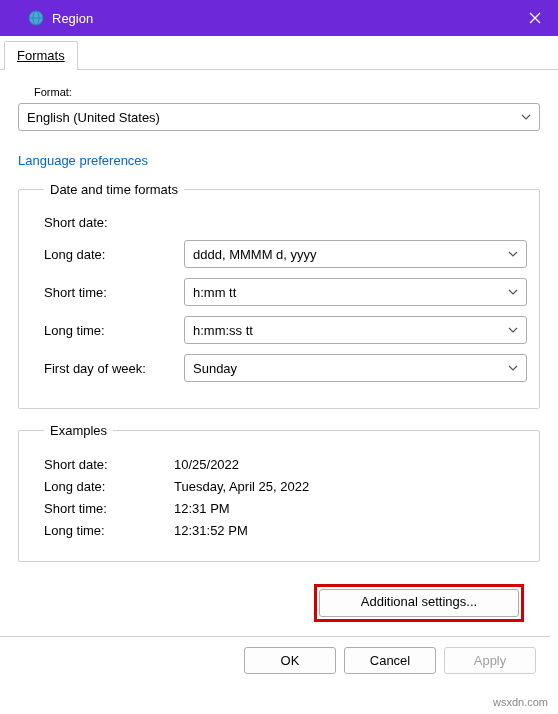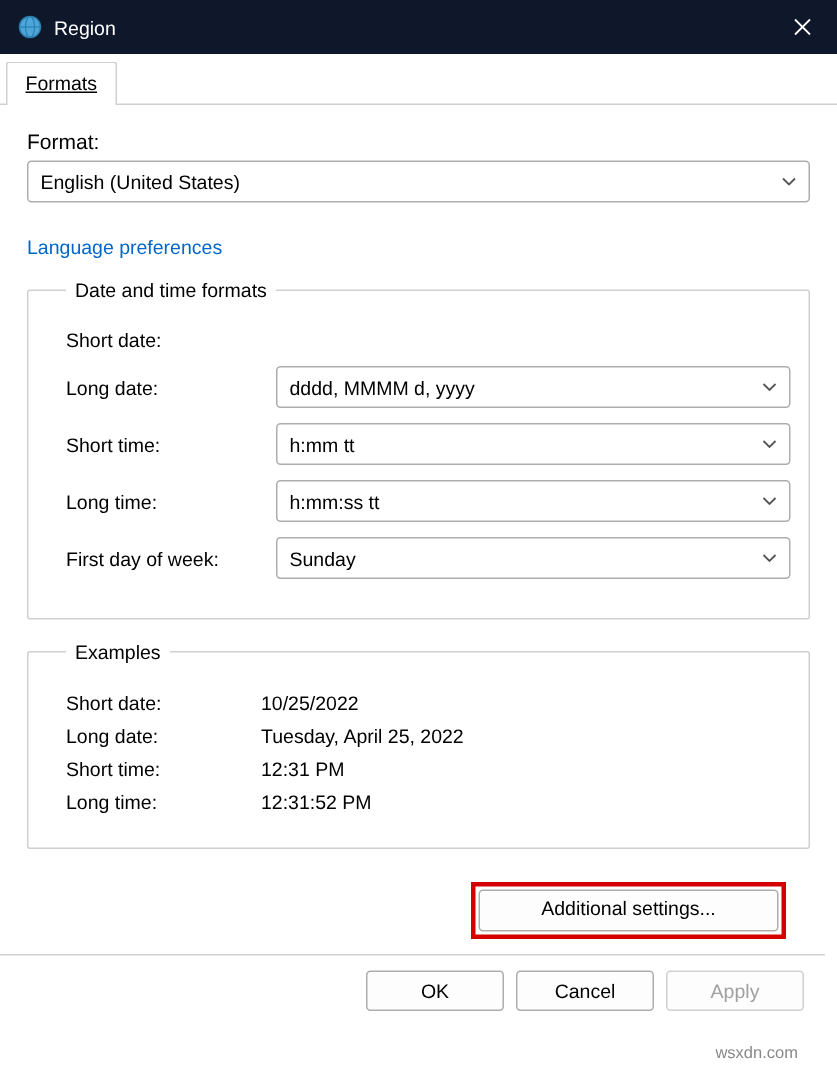--- a/index.html
+++ b/index.html
@@ -1,44 +1,44 @@
 <!DOCTYPE html>
 <html><head>
 <meta charset="utf-8">
 <style>
   * { box-sizing: border-box; font-family: "Segoe UI", Arial, sans-serif; }
   body { margin: 0; padding: 0; background: #fff; width: 558px; height: 714px; overflow: hidden; }
-  .titlebar { background: #0f172a; color: #fff; height: 36px; display: flex; align-items: center; padding: 0 12px; position: relative; }
+  .titlebar { background: #6d28d9; color: #fff; height: 36px; display: flex; align-items: center; padding: 0 28px; position: relative; }
   .titlebar .title-text { font-size: 13px; margin-left: 8px; font-weight: 400; }
   .titlebar .close { position: absolute; right: 0; top: 0; width: 46px; height: 36px; display: flex; align-items: center; justify-content: center; }
   .titlebar .close svg { stroke: #fff; }
   .globe-icon { width: 16px; height: 16px; }
   .tabs { display: flex; border-bottom: 1px solid #d0d0d0; padding: 0 4px; margin-top: 4px; }
   .tab { padding: 6px 12px 7px; font-size: 13px; border: 1px solid transparent; border-bottom: none; position: relative; top: 1px; background: #fff; color: #000; }
   .tab.active { border-color: #d0d0d0; border-radius: 2px 2px 0 0; background: #fff; text-decoration: underline; }
   .tab.inactive { color: #333; }
   .content { padding: 10px 18px 0; }
-  .format-label { font-size: 14px; margin: 6px 0 5px 0; display: block; }
+  .format-label { font-size: 11px; margin: 6px 0 5px 16px; display: block; }
   .dropdown { width: 100%; height: 28px; border: 1px solid #adadad; border-radius: 3px; padding: 0 24px 0 8px; font-size: 13px; background: #fff; position: relative; display: flex; align-items: center; }
   .dropdown .chev { position: absolute; right: 8px; top: 50%; transform: translateY(-50%); }
   .link { color: #0066cc; font-size: 13px; display: inline-block; margin: 22px 0 14px 0; cursor: pointer; }
   fieldset { border: 1px solid #d0d0d0; border-radius: 2px; margin: 0 0 14px 0; padding: 12px 12px 16px 25px; }
   legend { font-size: 13px; padding: 0 6px; color: #000; }
   .row { display: flex; align-items: center; margin: 6px 0 10px 0; }
   .row-label { width: 140px; font-size: 13px; flex-shrink: 0; }
   .row .dropdown { flex: 1; }
   .ex-row { display: flex; margin: 7px 0; }
   .ex-label { width: 130px; font-size: 13px; }
   .ex-val { font-size: 13px; }
   .additional-wrap { display: flex; justify-content: flex-end; margin: 8px 16px 0 0; padding: 2px; border: 3px solid #d40000; }
   .additional-btn { width: 200px; height: 28px; border: 1px solid #adadad; border-radius: 3px; background: #fdfdfd; font-size: 13px; text-align: center; line-height: 24px; }
   .footer { border-top: 1px solid #d0d0d0; padding: 10px 14px; display: flex; justify-content: flex-end; gap: 8px; position: absolute; bottom: 30px; left: 0; right: 8px; }
   .btn { width: 92px; height: 27px; border: 1px solid #adadad; border-radius: 3px; background: #fdfdfd; font-size: 13px; display: flex; align-items: center; justify-content: center; }
   .btn.disabled { color: #a0a0a0; border-color: #d0d0d0; }
-  .watermark { position: absolute; bottom: 6px; right: 26px; font-size: 11px; color: #888; }
+  .watermark { position: absolute; bottom: 6px; right: 10px; font-size: 11px; color: #888; }
   .chev svg { display: block; }
 </style>
 </head>
 <body>
 
 <div class="titlebar">
   <span class="globe-icon">
     <svg viewBox="0 0 16 16" width="16" height="16">
         <circle cx="8" cy="8" r="7" fill="#4da6d9" stroke="#2b7fb0" stroke-width="1"></circle>
         <ellipse cx="8" cy="8" rx="3" ry="7" fill="none" stroke="#2b7fb0" stroke-width="0.8"></ellipse>

